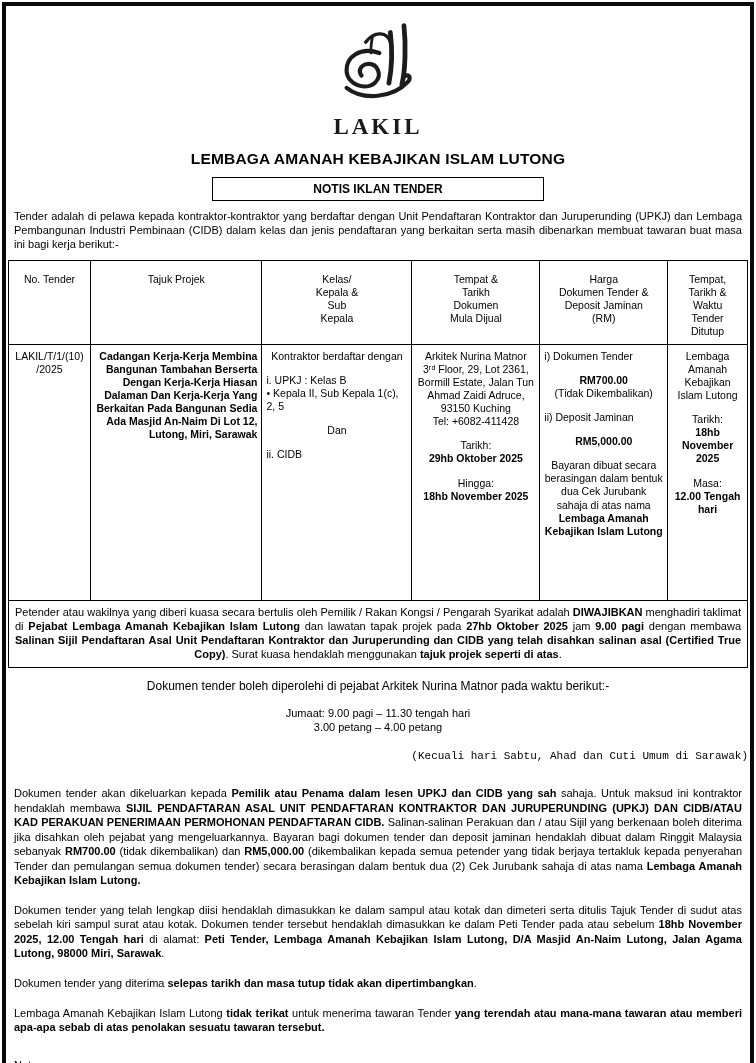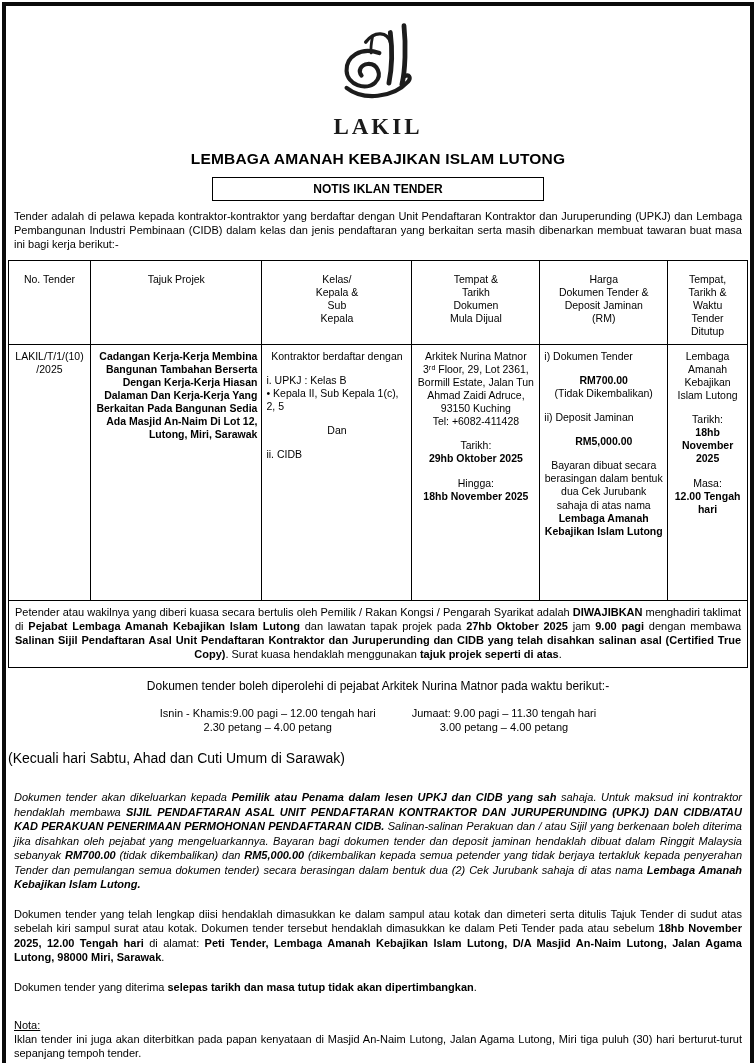--- a/index.html
+++ b/index.html
@@ -93,28 +93,28 @@
   .collect-head { margin:11px 0 4px 0; text-align:center; font-size:12px; }
   .hours {
     display:flex;
     justify-content:center;
     gap:36px;
     margin-top:13px;
     font-size:11px;
     line-height:1.3;
   }
   .hours .col { text-align:center; }
-  .exception { margin:16px 0 0 0; text-align:left; font-size:14px; }
+  .exception { margin:16px 0 0 0; text-align:right; font-size:11px;font-family:Liberation Mono, monospace; }
   p.body-par {
     margin:15px 6px 0 6px;
     font-size:11px;
     line-height:1.32;
     text-align:justify;
   }
-  p.par-first { margin-top:24px;font-style:italic; }
+  p.par-first { margin-top:24px; }
   .nota-label {
     margin:24px 6px 0 6px;
     font-size:11px;
     text-decoration:underline;
   }
   p.nota-text { margin:1px 6px 0 6px; font-size:11px; line-height:1.32; text-align:justify; }
 </style>
 </head>
 <body>
 
@@ -217,31 +217,28 @@
       <tr class="note-row">
         <td colspan="6"><span>Petender atau wakilnya yang diberi kuasa secara bertulis oleh Pemilik / Rakan Kongsi / Pengarah Syarikat adalah </span><b>DIWAJIBKAN</b><span> menghadiri taklimat di </span><b>Pejabat Lembaga Amanah Kebajikan Islam Lutong</b><span> dan lawatan tapak projek pada </span><b>27hb Oktober 2025</b><span> jam </span><b>9.00 pagi</b><span> dengan membawa </span><b>Salinan Sijil Pendaftaran Asal Unit Pendaftaran Kontraktor dan Juruperunding dan CIDB yang telah disahkan salinan asal (Certified True Copy)</b><span>. Surat kuasa hendaklah menggunakan </span><b>tajuk projek seperti di atas</b><span>.</span></td>
       </tr>
     </tbody>
   </table>
 
   <p class="collect-head">Dokumen tender boleh diperolehi di pejabat Arkitek Nurina Matnor pada waktu berikut:-</p>
 
   <div class="hours">
     <div class="col">
-      <div>Isnin - Khamis:9.00 pagi – 12.00 tengah hari</div>
-      <div>2.30 petang – 4.00 petang</div>
-    </div>
-    <div class="col">
       <div>Jumaat: 9.00 pagi – 11.30 tengah hari</div>
       <div>3.00 petang – 4.00 petang</div>
     </div>
   </div>
 
   <p class="exception">(Kecuali hari Sabtu, Ahad dan Cuti Umum di Sarawak)</p>
 
   <p class="body-par par-first"><span>Dokumen tender akan dikeluarkan kepada </span><b>Pemilik atau Penama dalam lesen UPKJ dan CIDB yang sah</b><span> sahaja. Untuk maksud ini kontraktor hendaklah membawa </span><b>SIJIL PENDAFTARAN ASAL UNIT PENDAFTARAN KONTRAKTOR DAN JURUPERUNDING (UPKJ) DAN CIDB/ATAU KAD PERAKUAN PENERIMAAN PERMOHONAN PENDAFTARAN CIDB.</b><span> Salinan-salinan Perakuan dan / atau Sijil yang berkenaan boleh diterima jika disahkan oleh pejabat yang mengeluarkannya. Bayaran bagi dokumen tender dan deposit jaminan hendaklah dibuat dalam Ringgit Malaysia sebanyak </span><b>RM700.00</b><span> (tidak dikembalikan) dan </span><b>RM5,000.00</b><span> (dikembalikan kepada semua petender yang tidak berjaya tertakluk kepada penyerahan Tender dan pemulangan semua dokumen tender) secara berasingan dalam bentuk dua (2) Cek Jurubank sahaja di atas nama </span><b>Lembaga Amanah Kebajikan Islam Lutong.</b></p>
   <p class="body-par"><span>Dokumen tender yang telah lengkap diisi hendaklah dimasukkan ke dalam sampul atau kotak dan dimeteri serta ditulis Tajuk Tender di sudut atas sebelah kiri sampul surat atau kotak. Dokumen tender tersebut hendaklah dimasukkan ke dalam Peti Tender pada atau sebelum </span><b>18hb November 2025, 12.00 Tengah hari</b><span> di alamat: </span><b>Peti Tender, Lembaga Amanah Kebajikan Islam Lutong, D/A Masjid An-Naim Lutong, Jalan Agama Lutong, 98000 Miri, Sarawak</b><span>.</span></p>
   <p class="body-par"><span>Dokumen tender yang diterima </span><b>selepas tarikh dan masa tutup tidak akan dipertimbangkan</b><span>.</span></p>
+  <p class="body-par"><span>Lembaga Amanah Kebajikan Islam Lutong </span><b>tidak terikat</b><span> untuk menerima tawaran Tender </span><b>yang terendah atau mana-mana tawaran atau memberi apa-apa sebab di atas penolakan sesuatu tawaran tersebut.</b></p>
 
   <div class="nota-label">Nota:</div>
   <p class="nota-text">Iklan tender ini juga akan diterbitkan pada papan kenyataan di Masjid An-Naim Lutong, Jalan Agama Lutong, Miri tiga puluh (30) hari berturut-turut sepanjang tempoh tender.</p>
 
 </div>
 
 </body></html>

